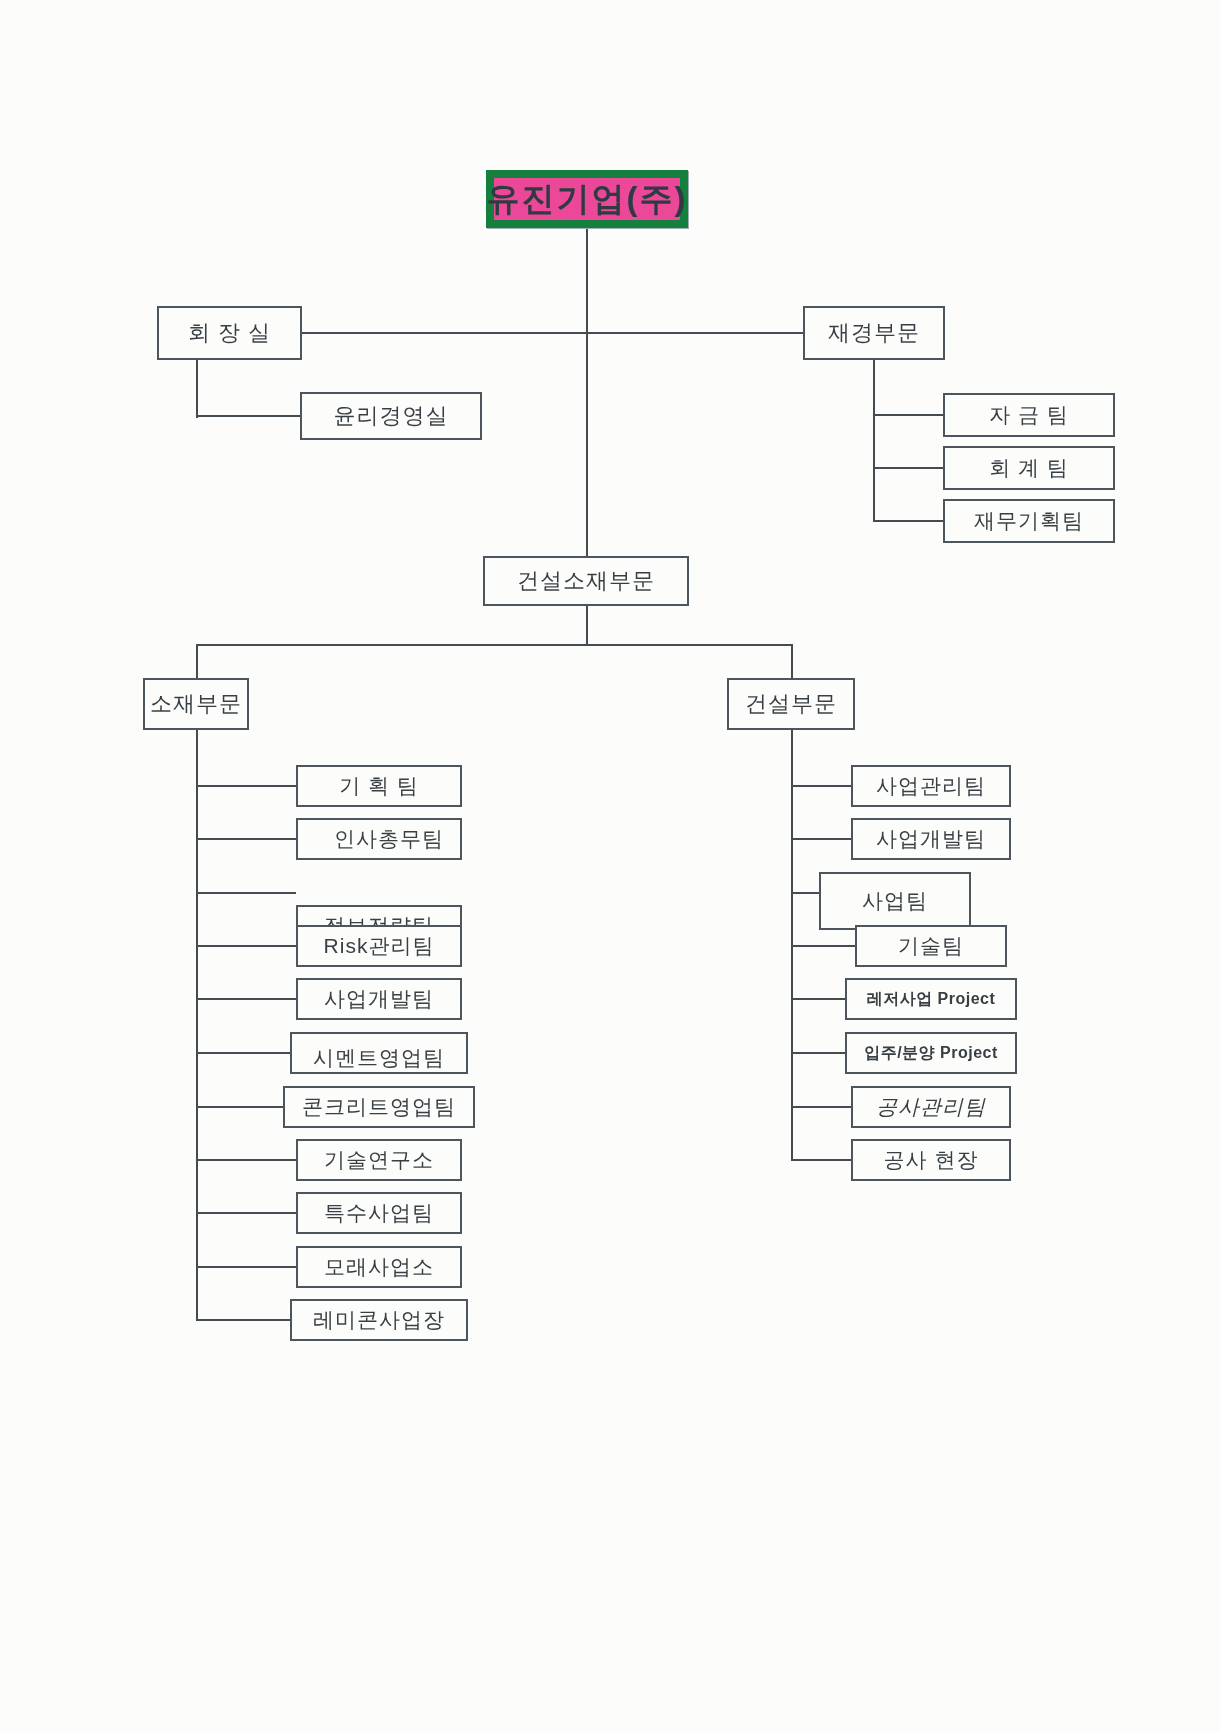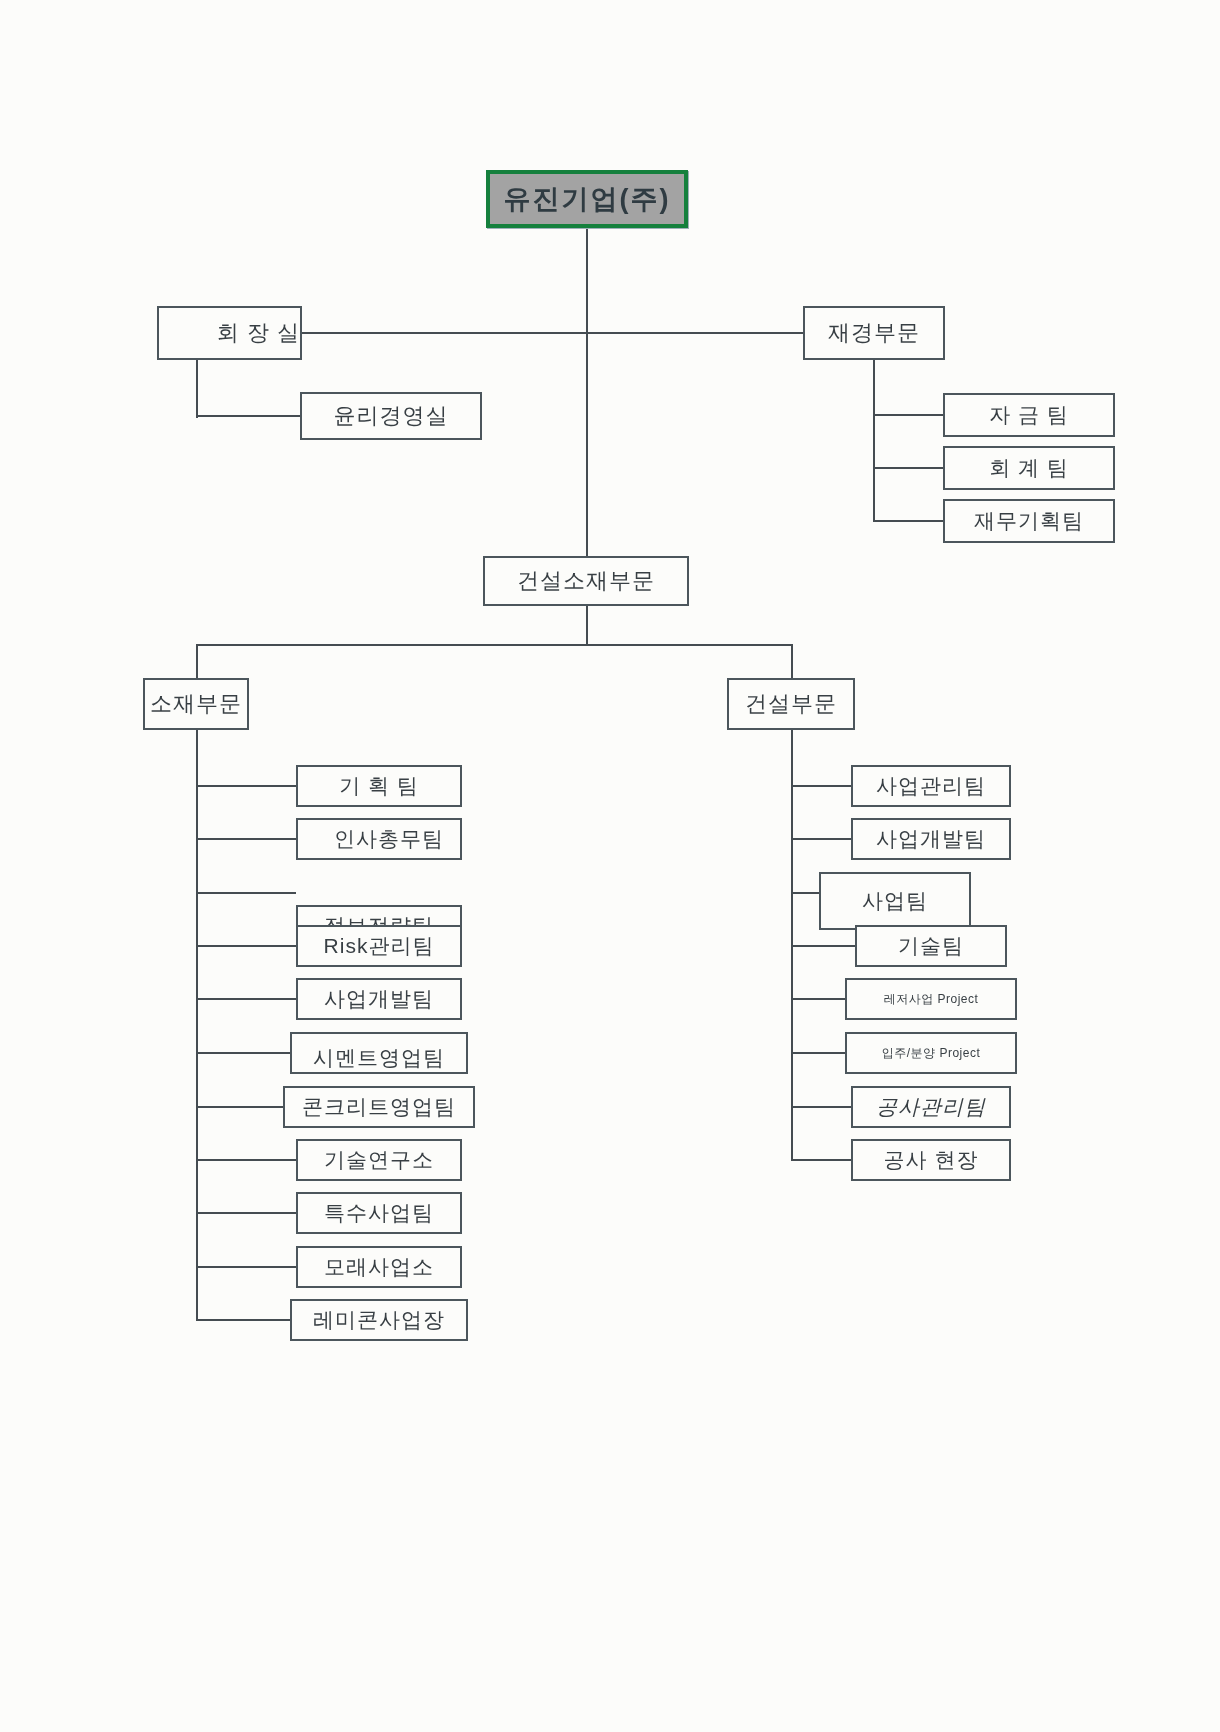--- a/index.html
+++ b/index.html
@@ -19,30 +19,30 @@
     background: #fcfcfa;
     display: flex;
     align-items: center;
     justify-content: center;
     color: #383f44;
     font-size: 21px;
     white-space: nowrap;
     letter-spacing: 1px;
   }
   .box.root {
-    border: 4px solid #15803d;
-    background: #a3a3a3;
+    border: 8px solid #15803d;
+    background: #ec4899;
     box-shadow: 1px 1px 0 #9fb0ba;
-    font-size: 27px;
+    font-size: 33px;
     font-weight: bold;
     letter-spacing: 2px;
     color: #2f3b42;
   }
   .box.division { font-size: 22px; }
-  .box.small { font-size: 12px; letter-spacing: 0.5px; }
+  .box.small { font-size: 16px; letter-spacing: 0.5px; font-weight: bold; }
   .line {
     position: absolute;
     background: #454c51;
   }
 </style>
 </head>
 <body>
 
 <div class="page">
   <div id="chart" style="position:absolute; left:0; top:0; width:1220px; height:1732px;">
@@ -53,21 +53,21 @@
       <div class="line" style="left: 873px; top: 360px; width: 2px; height: 162px; background: rgb(69, 76, 81);"></div>
       <div class="line" style="left: 586px; top: 606px; width: 2px; height: 39px; background: rgb(69, 76, 81);"></div>
       <div class="line" style="left: 196px; top: 644px; width: 597px; height: 2px; background: rgb(69, 76, 81);"></div>
       <div class="line" style="left: 196px; top: 644px; width: 2px; height: 34px; background: rgb(69, 76, 81);"></div>
       <div class="line" style="left: 791px; top: 644px; width: 2px; height: 34px; background: rgb(69, 76, 81);"></div>
       <div class="line" style="left: 196px; top: 730px; width: 2px; height: 591px; background: rgb(69, 76, 81);"></div>
       <div class="line" style="left: 791px; top: 730px; width: 2px; height: 431px; background: rgb(69, 76, 81);"></div>
       <div class="box root" style="left: 486px; top: 170px; width: 202px; height: 58px;">
         <span>유진기업(주)</span>
       </div>
-      <div class="box division" style="left: 157px; top: 306px; width: 145px; height: 54px; justify-content: flex-end;">
+      <div class="box division" style="left: 157px; top: 306px; width: 145px; height: 54px;">
         <span>회 장 실</span>
       </div>
       <div class="box division" style="left: 300px; top: 392px; width: 182px; height: 48px;">
         <span>윤리경영실</span>
       </div>
       <div class="box division" style="left: 803px; top: 306px; width: 142px; height: 54px;">
         <span>재경부문</span>
       </div>
       <div class="line" style="left: 874px; top: 414px; width: 69px; height: 2px; background: rgb(69, 76, 81);"></div>
       <div class="box" style="left: 943px; top: 393px; width: 172px; height: 44px;">

